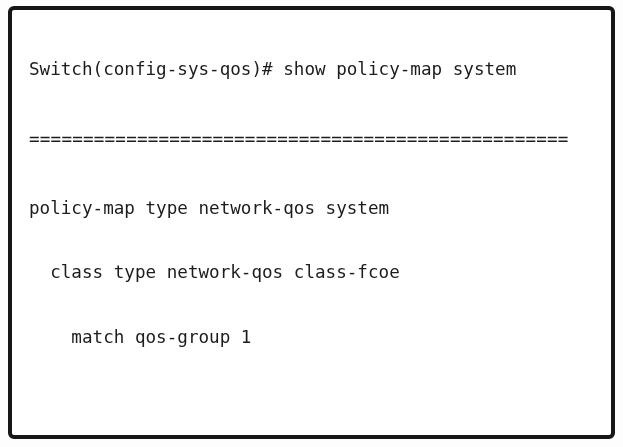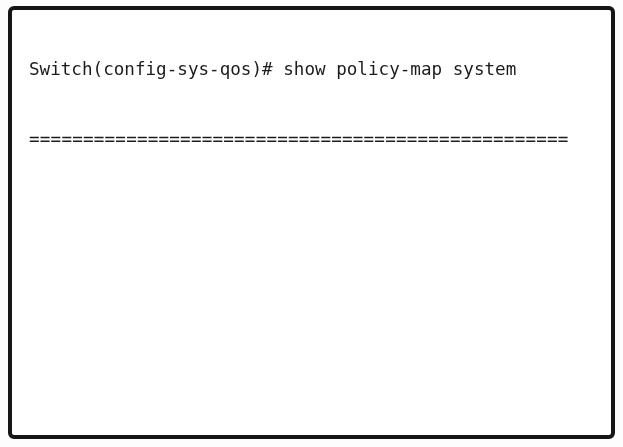--- a/index.html
+++ b/index.html
@@ -44,20 +44,23 @@
   }
 </style>
 </head>
 <body>
 
 <div class="stage">
   <div class="console-panel">
     <div class="console-text">
       <div class="console-line">Switch(config-sys-qos)# show policy-map system</div>
       <div class="console-line separator">==================================================</div>
+      <div class="console-line">policy-map type network-qos system</div>
+      <div class="console-line">  class type network-qos class-fcoe</div>
+      <div class="console-line">    match qos-group 1</div>
       
       
       
       
       
       
       
       
       
       

